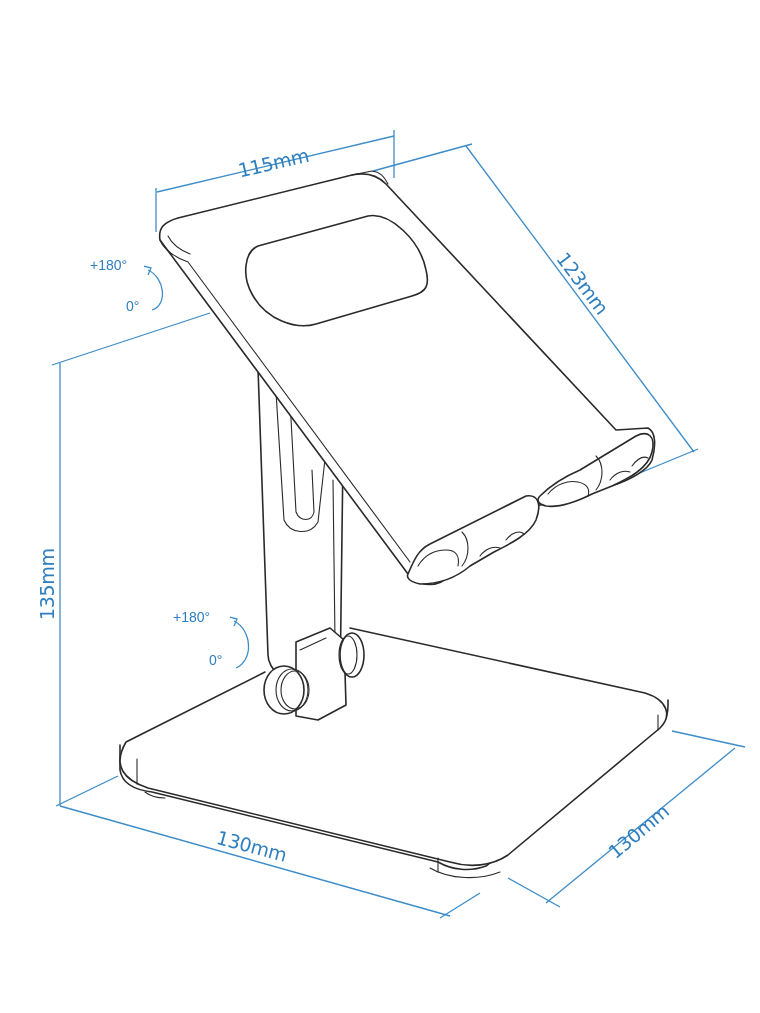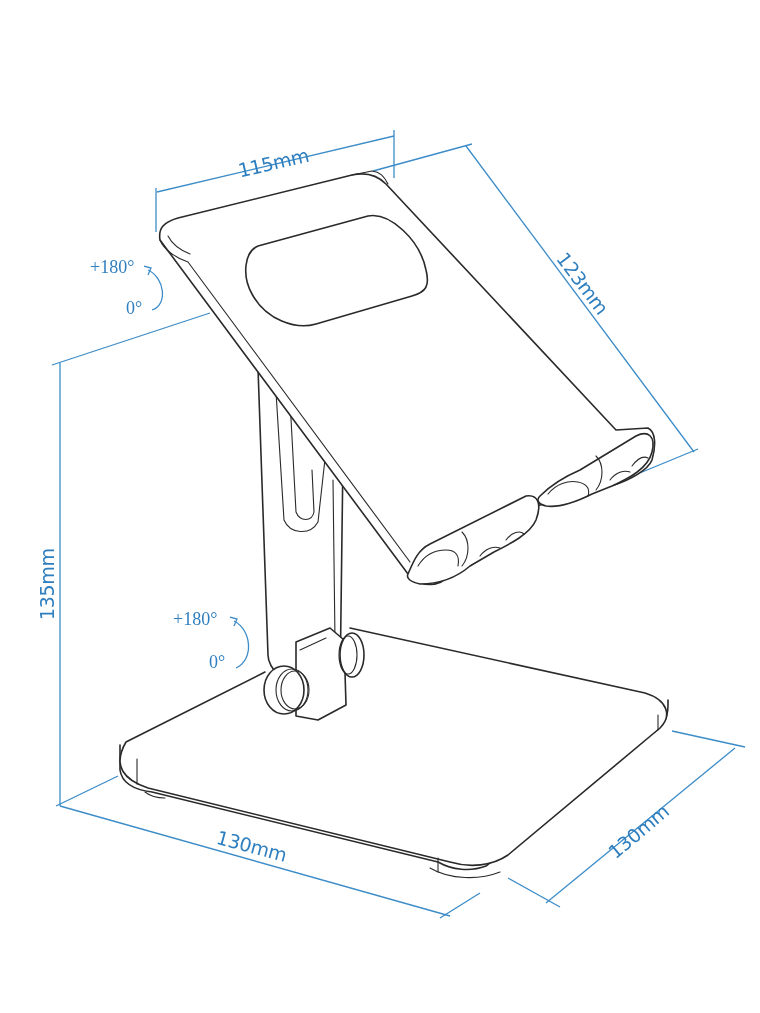--- a/index.html
+++ b/index.html
@@ -2,21 +2,21 @@
 <html><head>
 <meta charset="utf-8">
 <style>
   html, body { margin: 0; padding: 0; background: #ffffff; }
   body { width: 760px; height: 1013px; overflow: hidden; position: relative; font-family: "DejaVu Sans", sans-serif; }
   #stage { position: absolute; left: 0; top: 0; width: 760px; height: 1013px; }
   .dim-line { stroke: #3c8cc8; stroke-width: 1.3; fill: none; }
   .outline { stroke: #2a2a2a; stroke-width: 1.6; fill: #ffffff; stroke-linejoin: round; stroke-linecap: round; }
   .outline-thin { stroke: #2a2a2a; stroke-width: 1.1; fill: none; stroke-linejoin: round; stroke-linecap: round; }
   .label { position: absolute; color: #2f7fbf; font-family: "DejaVu Sans", sans-serif; font-size: 19px; white-space: nowrap; transform-origin: 0 0; letter-spacing: -0.3px; }
-  .rot-label { position: absolute; color: #2f7fbf; font-family: Liberation Serif, serif; font-size: 18px; white-space: nowrap; }
+  .rot-label { position: absolute; color: #2f7fbf; font-family: Liberation Sans, sans-serif; font-size: 14px; white-space: nowrap; }
 </style>
 </head>
 <body>
 
 <div id="stage">
   <svg width="760" height="1013" viewBox="0 0 760 1013" xmlns="http://www.w3.org/2000/svg">
 
     <g>
 
       <line class="dim-line" x1="157" y1="192" x2="394" y2="136"></line>

